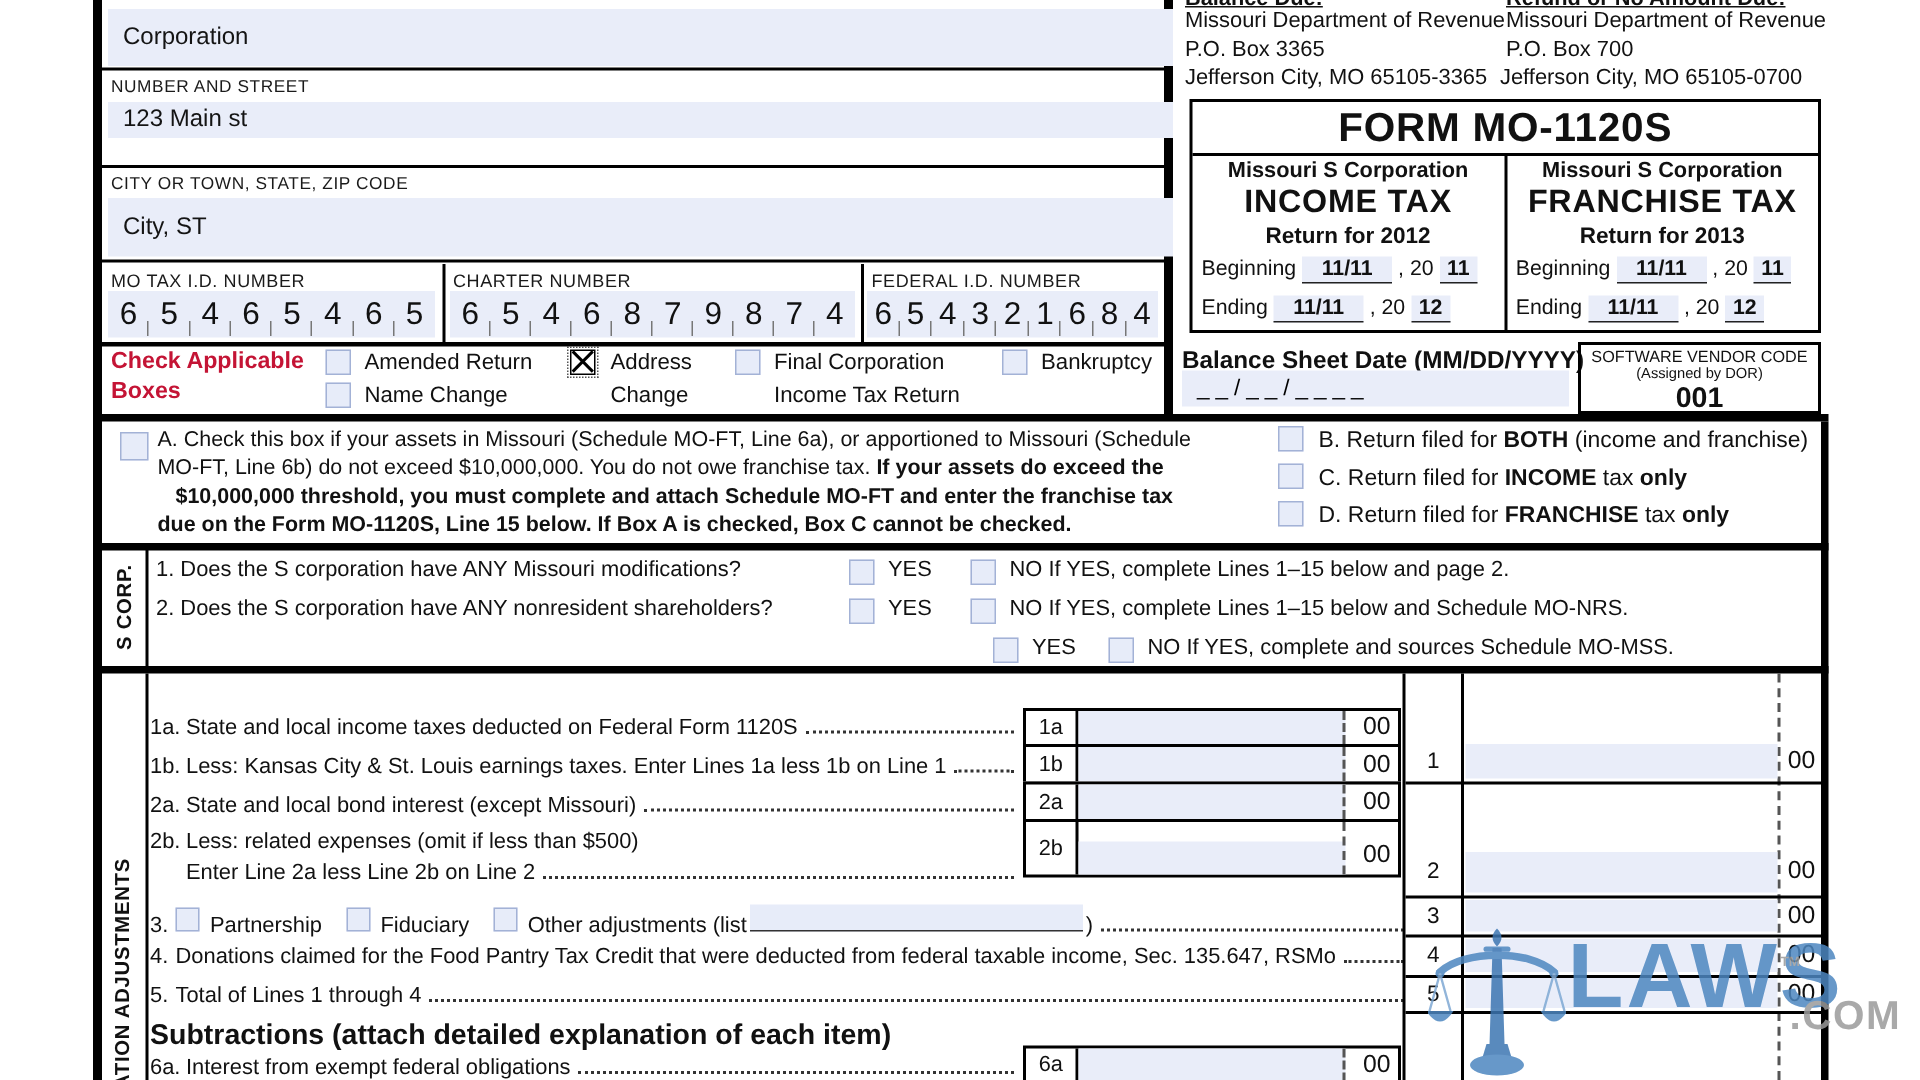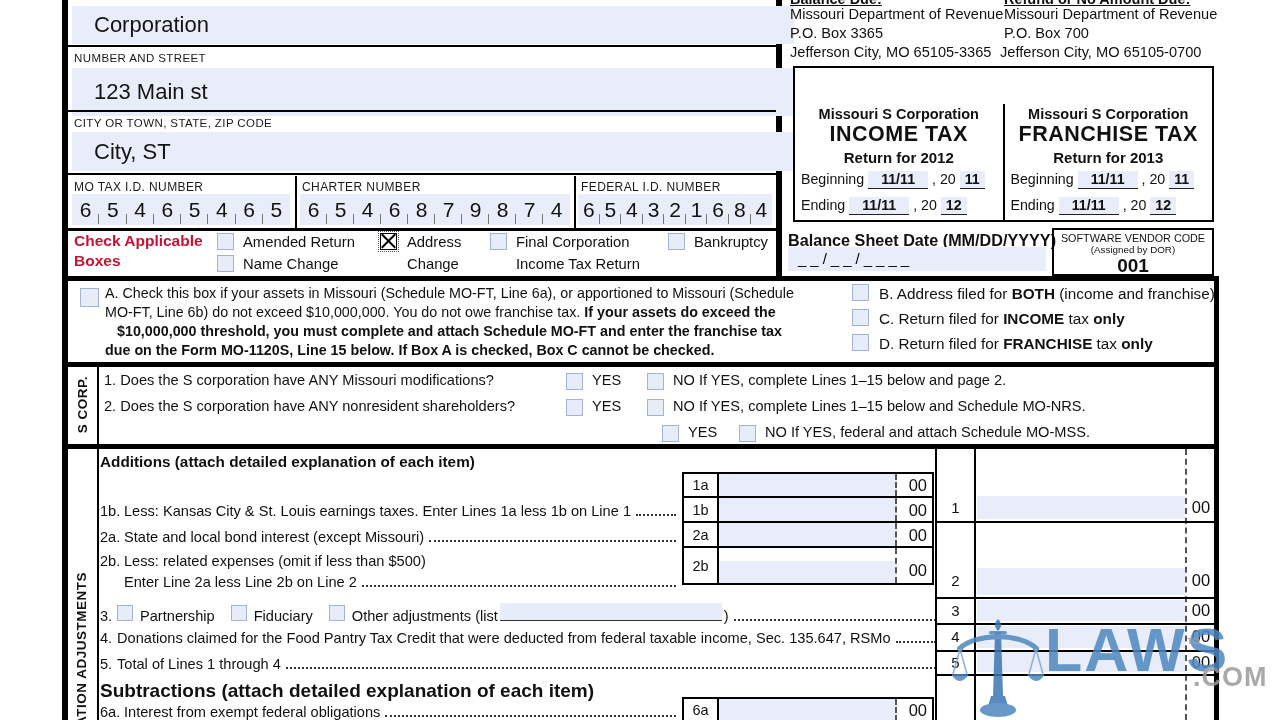--- a/index.html
+++ b/index.html
@@ -1,20 +1,20 @@
 <!DOCTYPE html>
 <html><head>
 <meta charset="utf-8">
 <style>
   body{margin:0}
   #page{position:relative;width:1280px;height:720px;background:#fff;overflow:hidden;
         font-family:"Liberation Sans",sans-serif;color:#111}
   .bar{position:absolute;background:#000}
   .fld{position:absolute;background:#e9edf9}
-  .val{font-size:22px;color:#141414;padding-left:22px;display:flex;align-items:center}
+  .val{font-size:16px;color:#141414;padding-left:10px;display:flex;align-items:center}
   .lbl{position:absolute;font-size:11.5px;color:#1a1a1a;letter-spacing:.4px;white-space:nowrap}
   .digits{position:absolute;display:flex;background:#e9edf9;font-size:21px;height:31px;align-items:center}
   .digit{flex:1;text-align:center;position:relative;height:100%;line-height:31px}
   .digit::after{content:"";position:absolute;right:0;bottom:1px;width:1px;height:10px;background:#777}
   .digit:last-child::after{display:none}
   .cb{position:absolute;width:15px;height:15px;background:#e7ecf9;border:1.5px solid #a3b2d6}
   .cbx{background:#fff;border:1.5px solid #000;outline:1.5px dotted #555;outline-offset:1.5px}
   .cbx::before,.cbx::after{content:"";position:absolute;left:-2px;top:6px;width:19px;height:2px;background:#000}
   .cbx::before{transform:rotate(45deg)}
   .cbx::after{transform:rotate(-45deg)}
@@ -68,21 +68,21 @@
   <div class="bar" style="left:62px;top:228px;width:720px;height:3px"></div>
   <div class="bar" style="left:62px;top:276px;width:1157px;height:5px"></div>
   <div class="bar" style="left:62px;top:362px;width:1157px;height:5px"></div>
   <div class="bar" style="left:62px;top:444px;width:1157px;height:5px"></div>
   <div class="bar" style="left:1214px;top:281px;width:5px;height:439px"></div>
 
   <div class="fld val" style="left:72px;top:6px;width:700px;height:38px">Corporation</div>
   <div class="bar" style="left:68px;top:45px;width:708px;height:2px"></div>
 
   <div class="lbl" style="left:74px;top:52px">NUMBER AND STREET</div>
-  <div class="fld val" style="left:72px;top:68px;width:700px;height:48px">123 Main st</div>
+  <div class="fld val" style="left:72px;top:68px;width:700px;height:24px">123 Main st</div>
   <div class="bar" style="left:68px;top:110px;width:708px;height:2px"></div>
 
   <div class="lbl" style="left:74px;top:117px">CITY OR TOWN, STATE, ZIP CODE</div>
   <div class="fld val" style="left:72px;top:132px;width:700px;height:39px">City, ST</div>
   <div class="bar" style="left:68px;top:173px;width:708px;height:2px"></div>
 
   <div class="lbl" style="left:74px;top:180px;font-size:12px">MO TAX I.D. NUMBER</div>
   <div class="digits" style="left:72px;top:194px;width:218px">
       <span class="digit">6</span>
       <span class="digit">5</span>
@@ -146,20 +146,21 @@
   <div class="mailline" style="left:790px;top:6px">Missouri Department of Revenue</div>
   <div class="mailline" style="left:790px;top:25px">P.O. Box 3365</div>
   <div class="mailline" style="left:790px;top:44px">Jefferson City, MO  65105-3365</div>
 
   <div class="mailhead" style="left:1004px;top:-9px">Refund or No Amount Due:</div>
   <div class="mailline" style="left:1004px;top:6px">Missouri Department of Revenue</div>
   <div class="mailline" style="left:1004px;top:25px">P.O. Box 700</div>
   <div class="mailline" style="left:1000px;top:44px">Jefferson City, MO  65105-0700</div>
 
   <div id="formbox">
+    <div id="formtitle">FORM MO-1120S</div>
     <div id="formcols">
       <div class="fcol">
         <div class="t b" style="left:0;right:0;top:2px;font-size:14.5px">Missouri S Corporation</div>
         <div class="t b" style="left:0;right:0;top:18px;font-size:21.5px;letter-spacing:.5px">INCOME TAX</div>
         <div class="t b" style="left:0;right:0;top:45px;font-size:15px">Return for 2012</div>
         <div class="daterow" style="left:6px;top:67px">
           <span>Beginning</span>
           <span class="datefld">11/11</span>
           <span>, 20</span>
           <span class="yearfld">11</span>
@@ -203,21 +204,21 @@
   <span class="cb" style="left:80px;top:288px;width:17px;height:17px"></span>
   <div class="t" style="left:105px;top:285px;font-size:14.3px">A. Check this box if your assets in Missouri (Schedule MO-FT, Line 6a), or apportioned to Missouri (Schedule</div>
   <div class="t" style="left:105px;top:304px;font-size:14.3px">
     <span>MO-FT, Line 6b) do not exceed $10,000,000. You do not owe franchise tax.  </span><span class="b">If your assets do exceed the</span>
   </div>
   <div class="t b" style="left:117px;top:323px;font-size:14.3px">$10,000,000 threshold, you must complete and attach Schedule MO-FT and enter the franchise tax</div>
   <div class="t b" style="left:105px;top:342px;font-size:14.3px">due on the Form MO-1120S, Line 15 below.  If Box A is checked, Box C cannot be checked.</div>
 
   <span class="cb" style="left:852px;top:284px"></span>
   <div class="t" style="left:879px;top:285px;font-size:15.3px">
-    <span>B.  Address filed for </span><span class="b">BOTH</span><span> (income and franchise)</span>
+    <span>B.  Return filed for </span><span class="b">BOTH</span><span> (income and franchise)</span>
   </div>
   <span class="cb" style="left:852px;top:309px"></span>
   <div class="t" style="left:879px;top:310px;font-size:15.3px">
     <span>C.  Return filed for </span><span class="b">INCOME</span><span> tax </span><span class="b">only</span>
   </div>
   <span class="cb" style="left:852px;top:334px"></span>
   <div class="t" style="left:879px;top:335px;font-size:15.3px">
     <span>D.  Return filed for </span><span class="b">FRANCHISE</span><span> tax </span><span class="b">only</span>
   </div>
 
@@ -234,29 +235,33 @@
 
   <div class="t" style="left:104px;top:398px;font-size:14.6px">2.  Does the S corporation have ANY nonresident shareholders?</div>
   <span class="cb" style="left:566px;top:399px"></span>
   <div class="t" style="left:592px;top:398px;font-size:14.6px">YES</div>
   <span class="cb" style="left:647px;top:399px"></span>
   <div class="t" style="left:673px;top:398px;font-size:14.6px">NO  If YES, complete Lines 1–15 below and Schedule MO-NRS.</div>
 
   <span class="cb" style="left:662px;top:425px"></span>
   <div class="t" style="left:688px;top:424px;font-size:14.6px">YES</div>
   <span class="cb" style="left:739px;top:425px"></span>
-  <div class="t" style="left:765px;top:424px;font-size:14.6px">NO  If YES, federal and attach Schedule MO-MSS.</div>
+  <div class="t" style="left:765px;top:424px;font-size:14.6px">NO  If YES, complete and sources Schedule MO-MSS.</div>
 
   <div class="vstrip" style="left:68px;top:449px;width:29px;height:271px">
     <span class="vlabel" style="position:absolute;bottom:-6px;left:6px">ATION ADJUSTMENTS</span>
   </div>
   <div class="bar" style="left:97px;top:449px;width:2px;height:271px"></div>
 
-  <div class="t b" style="left:100px;top:453px;font-size:15.3px">Additions (attach detailed explanation of each item)</div>
-
+
+  <div class="row" style="left:100px;top:477px;width:578px">
+    <span class="rnumcol">1a.</span>
+    <span>State and local income taxes deducted on Federal Form 1120S</span>
+    <span class="leader"></span>
+  </div>
   <div class="row" style="left:100px;top:503px;width:578px">
     <span class="rnumcol">1b.</span>
     <span>Less: Kansas City &amp; St. Louis earnings taxes. Enter Lines 1a less 1b on Line 1</span>
     <span class="leader"></span>
   </div>
   <div class="row" style="left:100px;top:529px;width:578px">
     <span class="rnumcol">2a.</span>
     <span>State and local bond interest (except Missouri)</span>
     <span class="leader"></span>
   </div>

